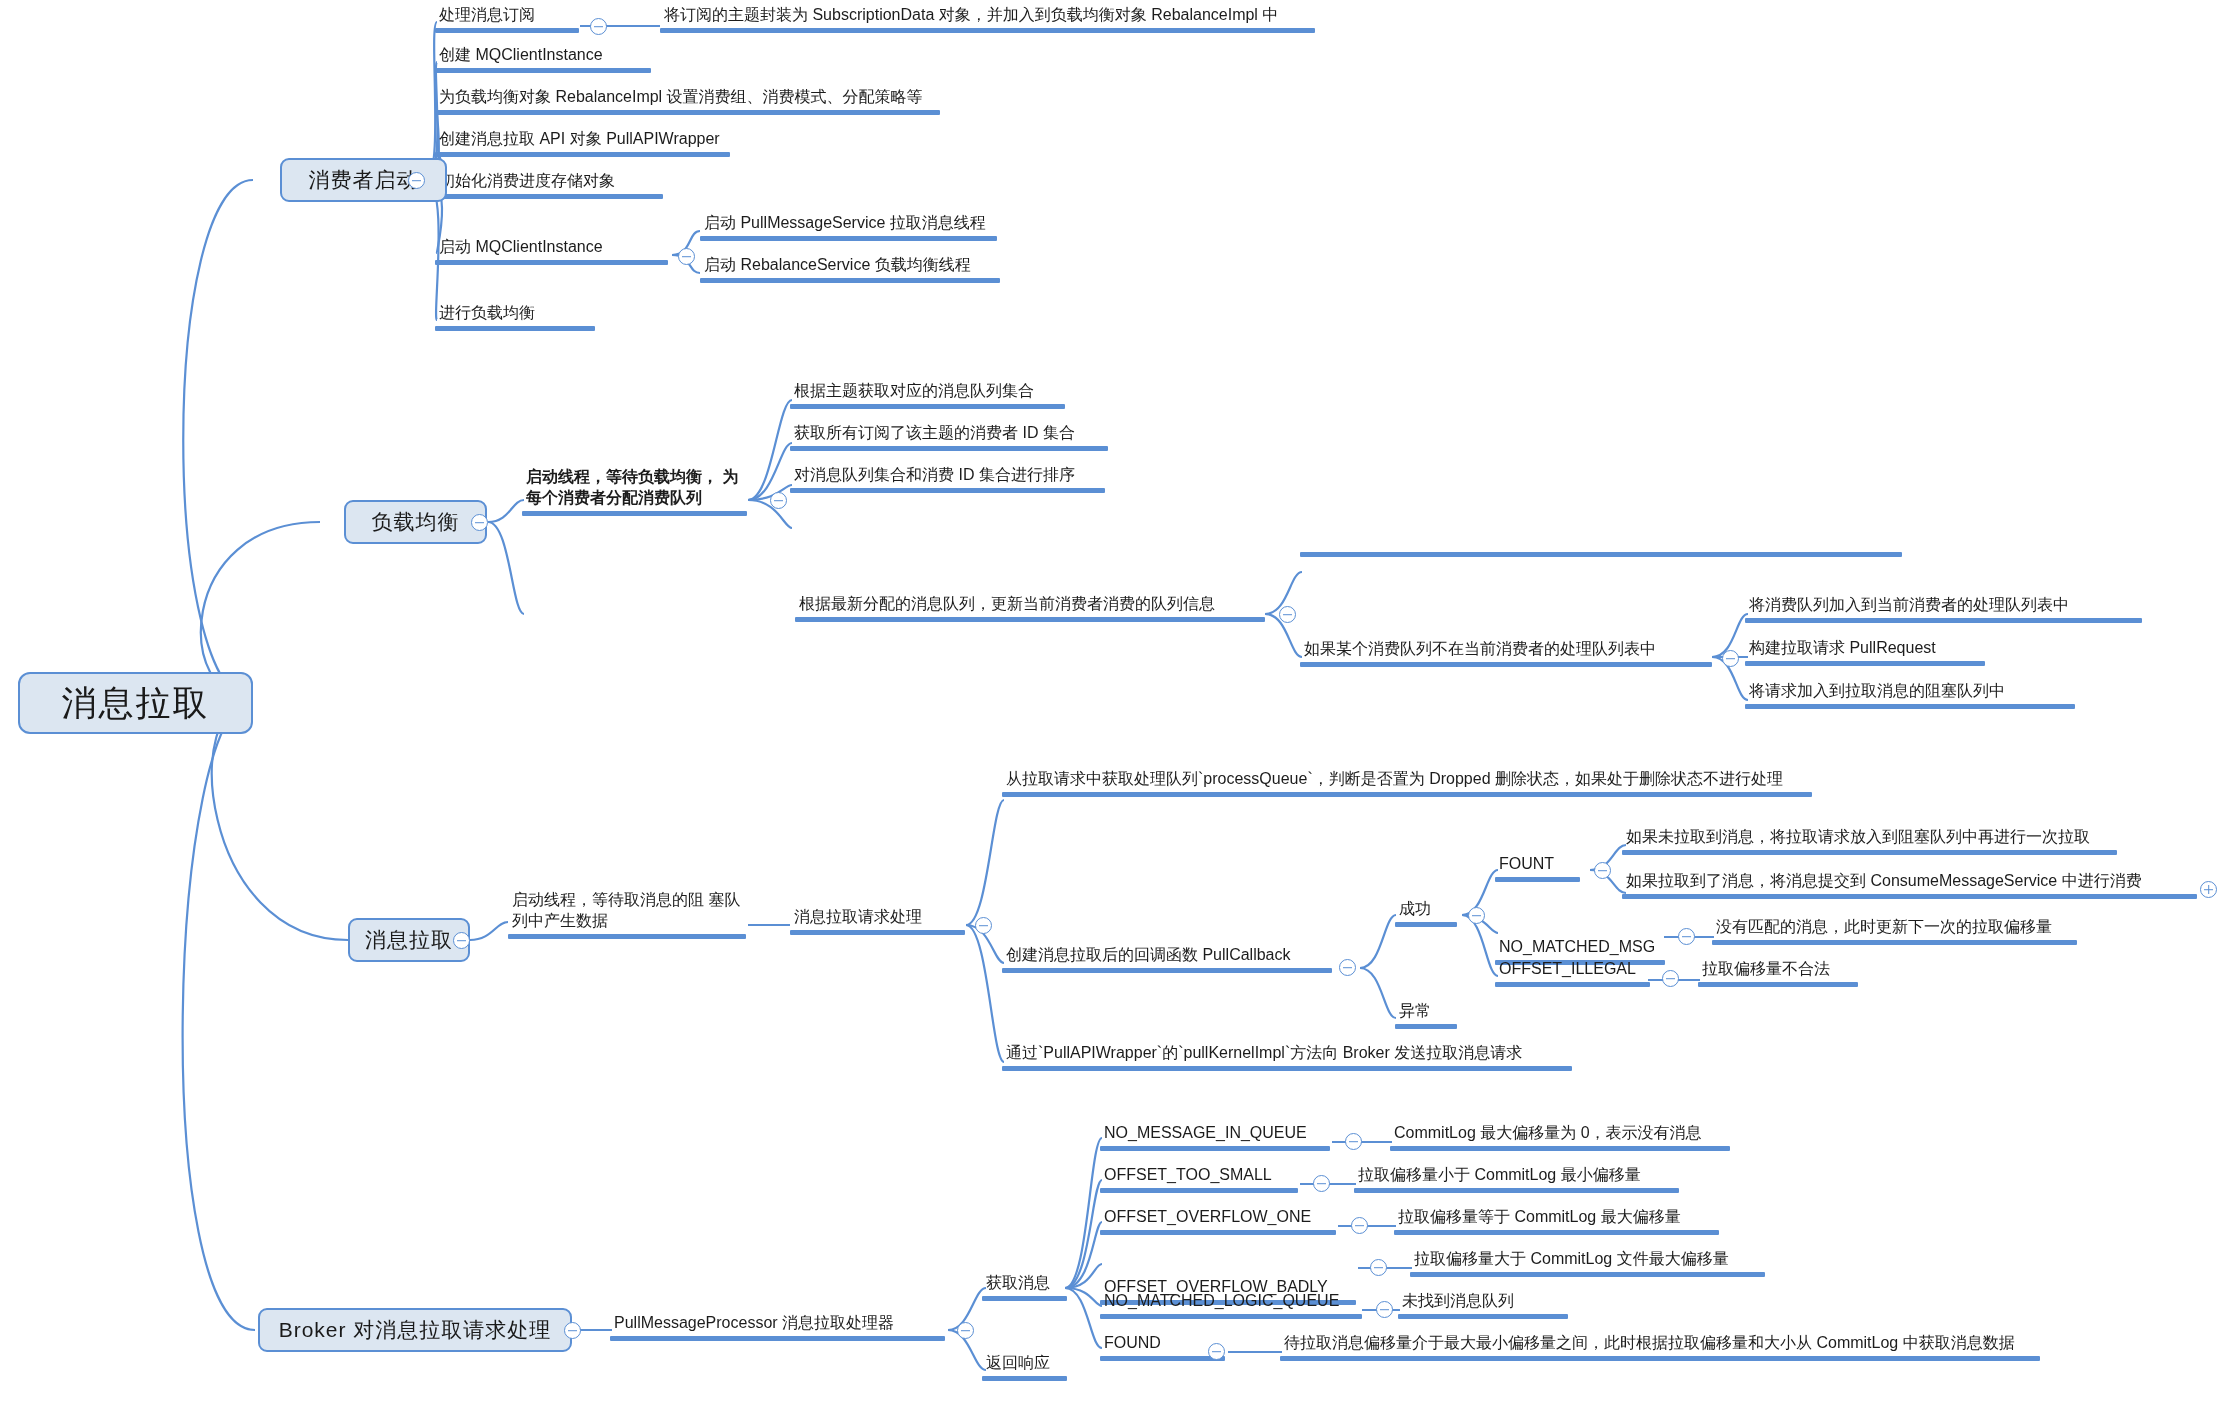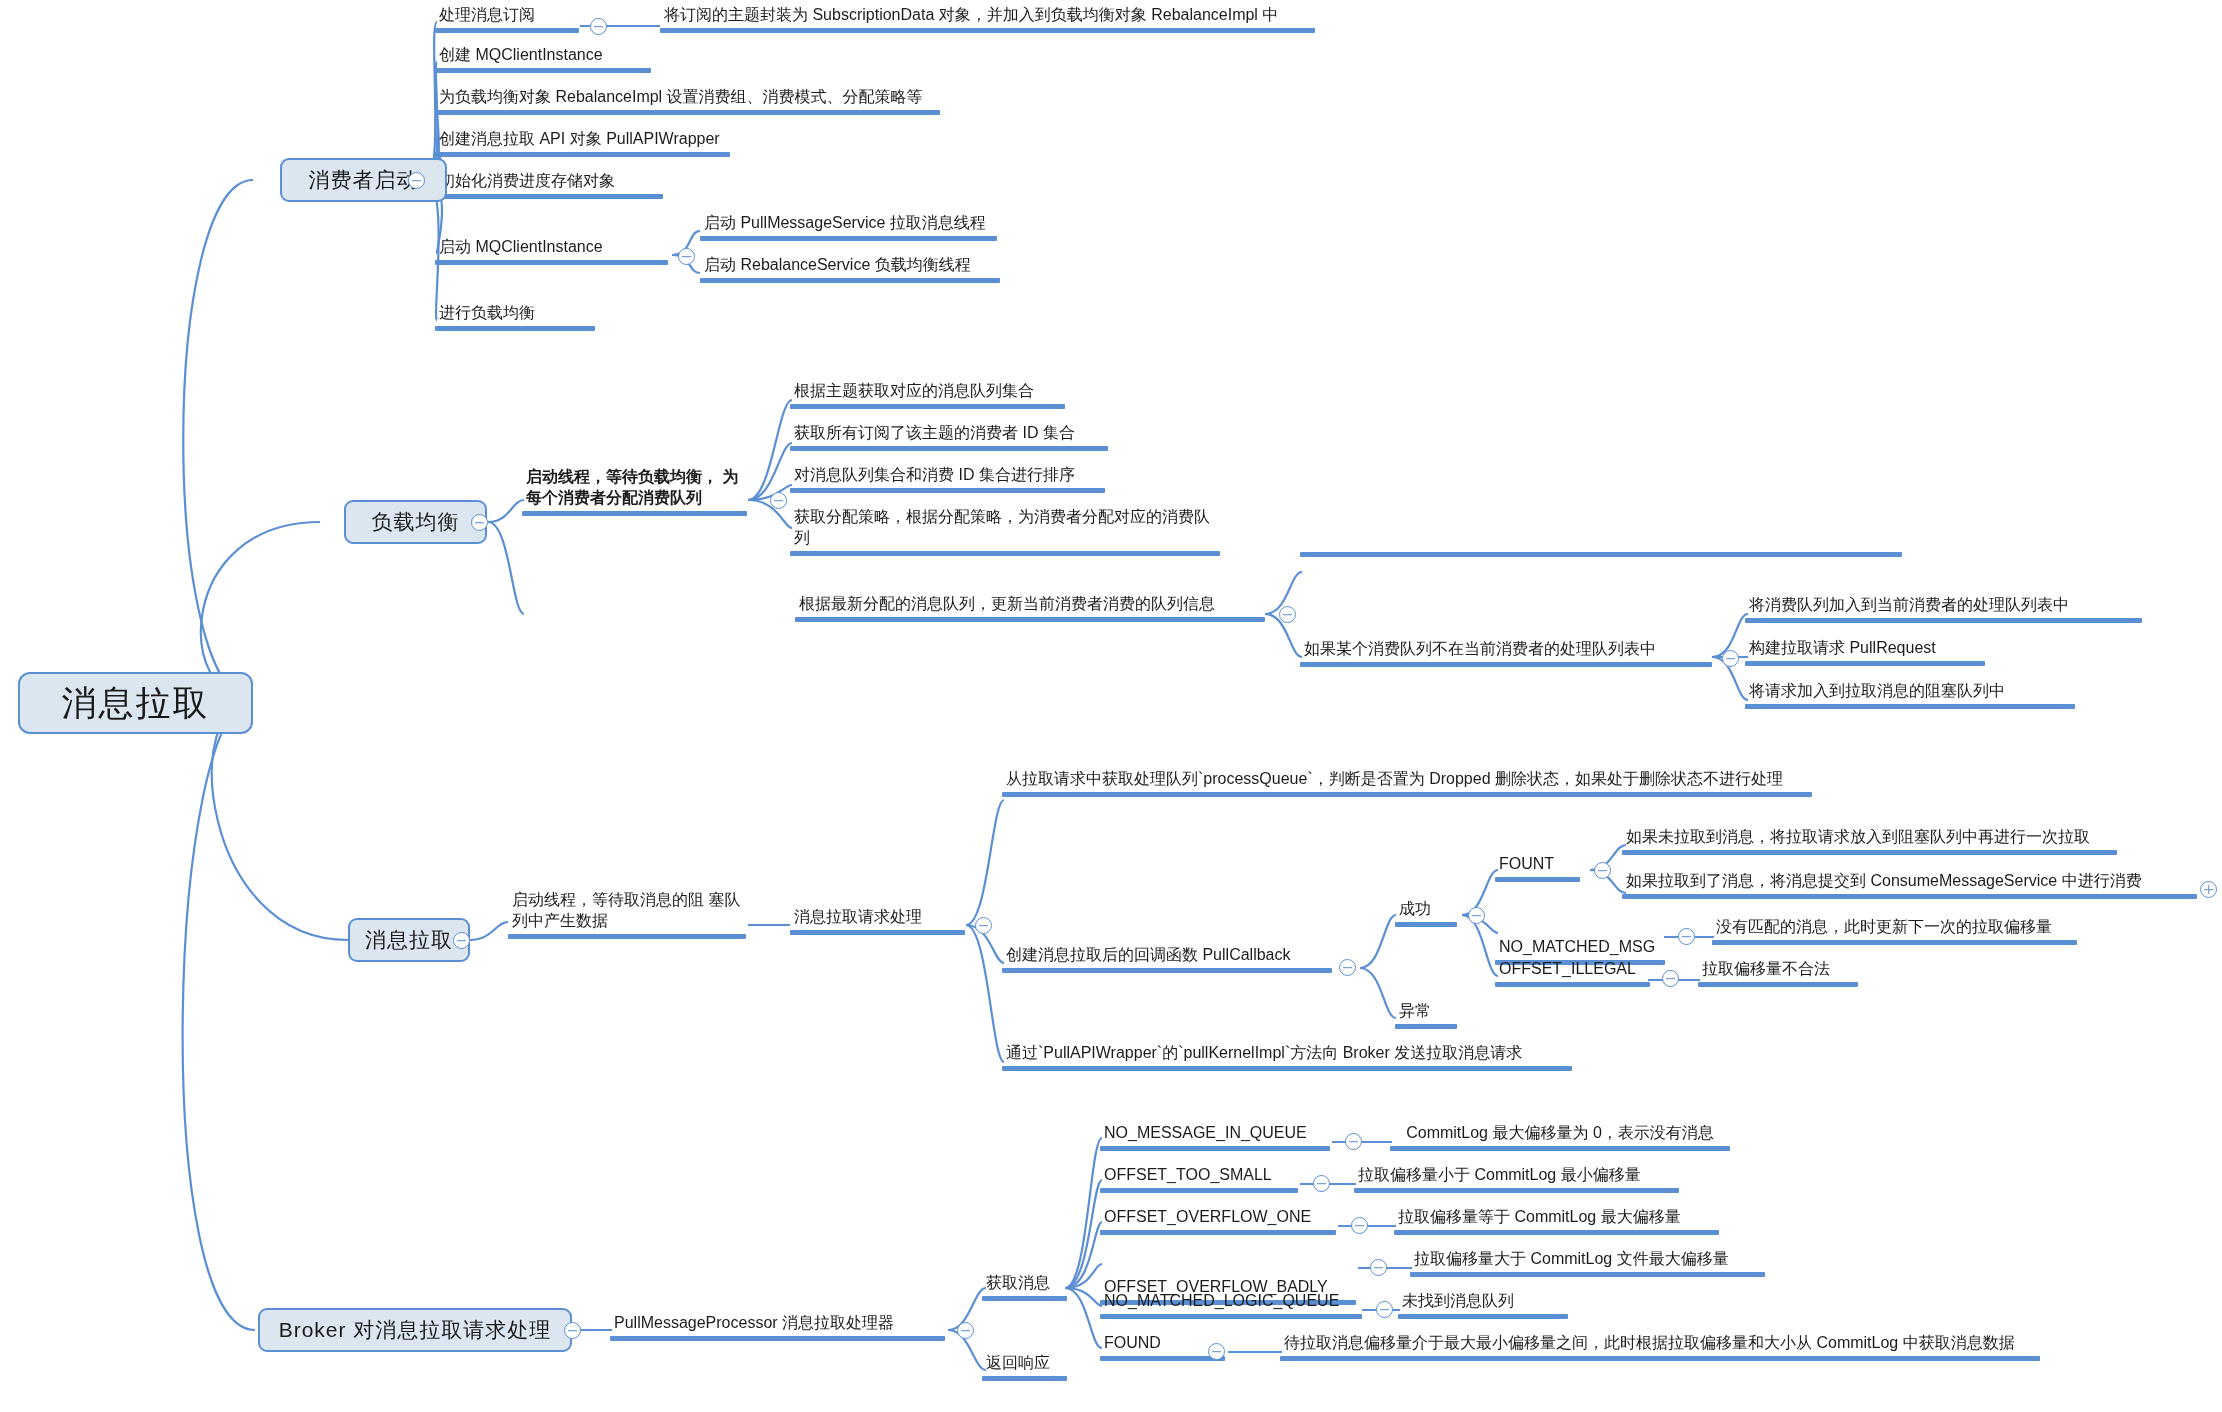--- a/index.html
+++ b/index.html
@@ -261,24 +261,20 @@
     <span class="u-rule"></span>
   </div>
   <div class="u-node" style="left:790px; top:422px; width:318px;">
     <span class="u-text">获取所有订阅了该主题的消费者 ID 集合</span>
     <span class="u-rule"></span>
   </div>
   <div class="u-node" style="left:790px; top:464px; width:315px;">
     <span class="u-text">对消息队列集合和消费 ID 集合进行排序</span>
     <span class="u-rule"></span>
   </div>
-  <div class="u-node" style="left:790px; top:506px; width:430px;">
-    <span class="u-text">获取分配策略，根据分配策略，为消费者分配对应的消费队列</span>
-    <span class="u-rule"></span>
-  </div>
 
   <div class="u-node" style="left:795px; top:593px; width:470px;">
     <span class="u-text">根据最新分配的消息队列，更新当前消费者消费的队列信息</span>
     <span class="u-rule"></span>
   </div>
   <div class="toggle" style="left:1279px; top:606px;"></div>
 
   <div class="u-node" style="left:1300px; top:552px; width:602px;">
     <span class="u-rule"></span>
   </div>
@@ -399,21 +395,21 @@
   <div class="u-node" style="left:982px; top:1352px; width:85px;">
     <span class="u-text">返回响应</span>
     <span class="u-rule"></span>
   </div>
 
   <div class="u-node" style="left:1100px; top:1122px; width:230px;">
     <span class="u-text">NO_MESSAGE_IN_QUEUE</span>
     <span class="u-rule"></span>
   </div>
   <div class="toggle" style="left:1345px; top:1133px;"></div>
-  <div class="u-node" style="left:1390px; top:1122px; width:340px;text-align:center;">
+  <div class="u-node" style="left:1390px; top:1122px; width:340px;">
     <span class="u-text">CommitLog 最大偏移量为 0，表示没有消息</span>
     <span class="u-rule"></span>
   </div>
 
   <div class="u-node" style="left:1100px; top:1164px; width:198px;">
     <span class="u-text">OFFSET_TOO_SMALL</span>
     <span class="u-rule"></span>
   </div>
   <div class="toggle" style="left:1313px; top:1175px;"></div>
   <div class="u-node" style="left:1354px; top:1164px; width:325px;">

